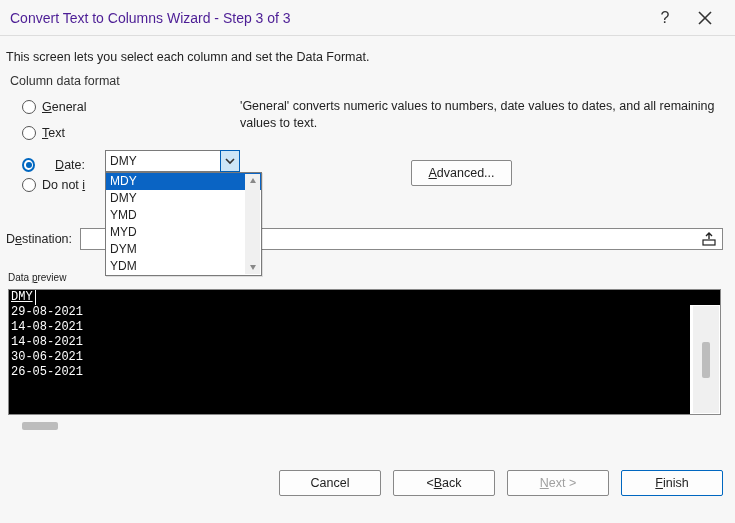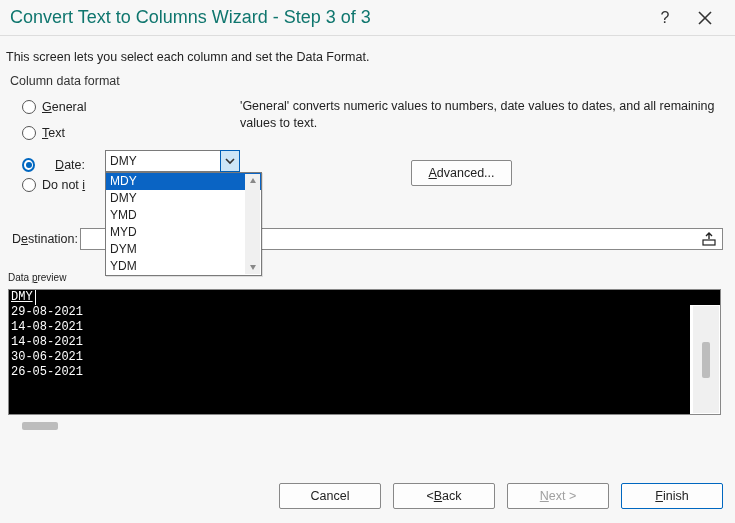--- a/index.html
+++ b/index.html
@@ -13,22 +13,22 @@
     overflow: hidden;
   }
   .titlebar {
     display: flex; align-items: center;
     height: 36px;
     padding: 0 10px;
     border-bottom: 1px solid #ddd;
     background: #f7f7f7;
   }
   .titlebar .title {
-    font-size: 18px;
-    color: #0f766e;
+    font-size: 14px;
+    color: #4c1d95;
     flex: 1;
   }
   .titlebar .help-btn,
   .titlebar .close-btn {
     width: 40px; height: 28px;
     display: flex; align-items: center; justify-content: center;
     font-size: 16px; color: #333;
     cursor: pointer;
   }
   .titlebar .close-btn svg { width: 14px; height: 14px; }
@@ -171,21 +171,20 @@
     background: #fdfdfd;
     font-size: 12.5px;
     color: #222;
     border-radius: 2px;
     cursor: pointer;
   }
   .dest-row {
     display: flex; align-items: center;
     margin-top: 30px;
     gap: 2px;
-    text-align: right;
   }
   .dest-label {
     font-size: 12.5px;
     width: 72px;
   }
   .dest-input {
     flex: 1;
     height: 22px;
     border: 1px solid #888;
     background: #fff;
@@ -260,21 +259,21 @@
   }
   .preview-scroll-h .thumb {
     position: absolute;
     left: 12px; top: 3px;
     width: 36px; height: 8px;
     background: #bdbdbd;
     border-radius: 2px;
   }
   .footer {
     position: absolute;
-    bottom: 0; left: 0; right: 0;
+    bottom: 13px; left: 0; right: 0;
     display: flex;
     justify-content: flex-end;
     gap: 12px;
     padding: 10px 12px 14px 12px;
     background: #f7f7f7;
   }
   .footer .btn { width: 102px; padding: 0; }
   .footer .btn.disabled { color: #a0a0a0; }
   .footer .btn.primary { border: 1.5px solid #0067c0; }
   .shell { position: relative; width: 735px; height: 523px; }

